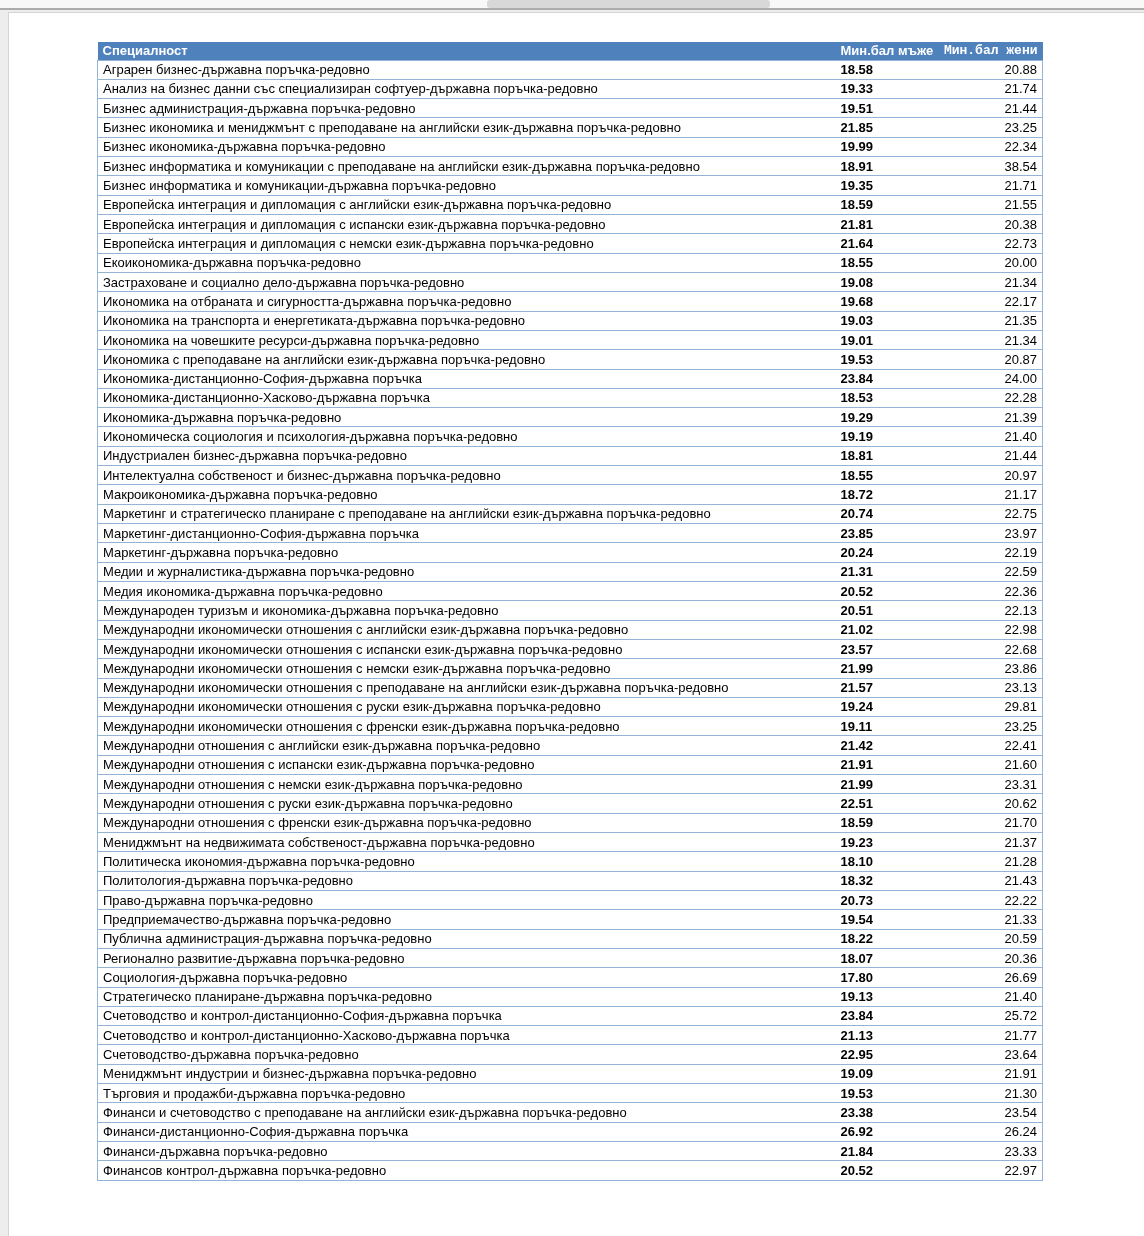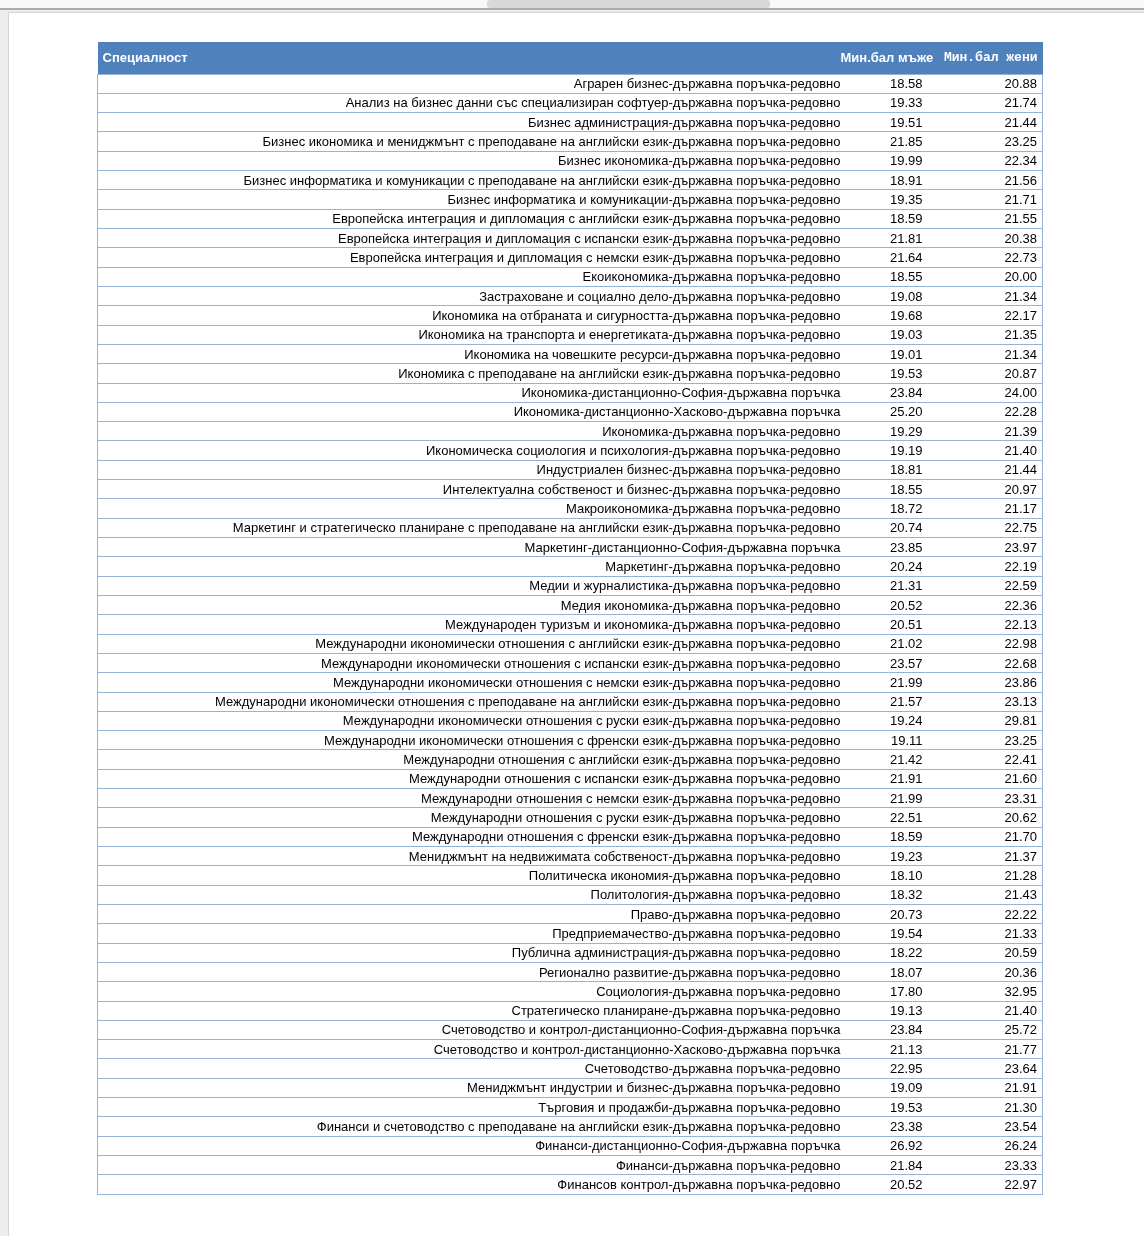--- a/index.html
+++ b/index.html
@@ -18,38 +18,38 @@
   }
   .panel {
     position:absolute; left:8px; top:12px; width:1140px; height:1228px;
     background:#ffffff; border:1px solid #d5d5d5; box-sizing:border-box;
   }
   table.scores-table {
     position:absolute; left:88px; top:29px; width:945px;
     border-collapse:collapse; table-layout:fixed;
     font-size:13px; color:#000;
   }
-  thead tr { height:32px;padding-left:39px; }
+  thead tr { height:18px;padding-left:39px; }
   thead th {
     background:var(--header-bg, #4F81BD);
     color:var(--header-text, #ffffff);
     font-weight:bold; padding:0; font-size:13px;
     white-space:nowrap; overflow:hidden;
   }
   th.col-spec  { text-align:left;  padding-left:5px; }
   th.col-men   { text-align:right; padding-right:18px; }
   th.col-women { text-align:right; padding-right:5px;font-family:Liberation Mono, monospace; }
   tbody tr { height:19.32px; }
   tbody td {
     border-top:1px solid var(--row-border, #95B3D7);
     border-bottom:1px solid var(--row-border, #95B3D7);
     padding:0; white-space:nowrap; overflow:hidden; vertical-align:middle;
   }
-  td.col-spec  { border-left:1px solid var(--row-border, #95B3D7); text-align:right; padding-left:5px;margin-top:24px; }
-  td.col-men   { text-align:right; padding-right:18px; }
+  td.col-spec  { border-left:1px solid var(--row-border, #95B3D7); text-align:left; padding-left:5px;margin-top:24px; }
+  td.col-men   { text-align:left; padding-right:18px;font-weight:bold; }
   td.col-women { border-right:1px solid var(--row-border, #95B3D7); text-align:right; padding-right:5px; }
 </style>
 </head>
 <body style="background: rgb(237, 237, 237);">
 
 <div class="top-strip">
   <div class="drag-pill"></div>
 </div>
 
 <div class="panel">
@@ -88,21 +88,21 @@
           <td class="col-women">23.25</td>
         </tr>
         <tr>
           <td class="col-spec">Бизнес икономика-държавна поръчка-редовно</td>
           <td class="col-men">19.99</td>
           <td class="col-women">22.34</td>
         </tr>
         <tr>
           <td class="col-spec">Бизнес информатика и комуникации с преподаване на английски език-държавна поръчка-редовно</td>
           <td class="col-men">18.91</td>
-          <td class="col-women">21.56</td>
+          <td class="col-women">38.54</td>
         </tr>
         <tr>
           <td class="col-spec">Бизнес информатика и комуникации-държавна поръчка-редовно</td>
           <td class="col-men">19.35</td>
           <td class="col-women">21.71</td>
         </tr>
         <tr>
           <td class="col-spec">Европейска интеграция и дипломация с английски език-държавна поръчка-редовно</td>
           <td class="col-men">18.59</td>
           <td class="col-women">21.55</td>
@@ -147,21 +147,21 @@
           <td class="col-men">19.53</td>
           <td class="col-women">20.87</td>
         </tr>
         <tr>
           <td class="col-spec">Икономика-дистанционно-София-държавна поръчка</td>
           <td class="col-men">23.84</td>
           <td class="col-women">24.00</td>
         </tr>
         <tr>
           <td class="col-spec">Икономика-дистанционно-Хасково-държавна поръчка</td>
-          <td class="col-men">25.20</td>
+          <td class="col-men">18.53</td>
           <td class="col-women">22.28</td>
         </tr>
         <tr>
           <td class="col-spec">Икономика-държавна поръчка-редовно</td>
           <td class="col-men">19.29</td>
           <td class="col-women">21.39</td>
         </tr>
         <tr>
           <td class="col-spec">Икономическа социология и психология-държавна поръчка-редовно</td>
           <td class="col-men">19.19</td>
@@ -298,21 +298,21 @@
           <td class="col-women">20.59</td>
         </tr>
         <tr>
           <td class="col-spec">Регионално развитие-държавна поръчка-редовно</td>
           <td class="col-men">18.07</td>
           <td class="col-women">20.36</td>
         </tr>
         <tr>
           <td class="col-spec">Социология-държавна поръчка-редовно</td>
           <td class="col-men">17.80</td>
-          <td class="col-women">32.95</td>
+          <td class="col-women">26.69</td>
         </tr>
         <tr>
           <td class="col-spec">Стратегическо планиране-държавна поръчка-редовно</td>
           <td class="col-men">19.13</td>
           <td class="col-women">21.40</td>
         </tr>
         <tr>
           <td class="col-spec">Счетоводство и контрол-дистанционно-София-държавна поръчка</td>
           <td class="col-men">23.84</td>
           <td class="col-women">25.72</td>

